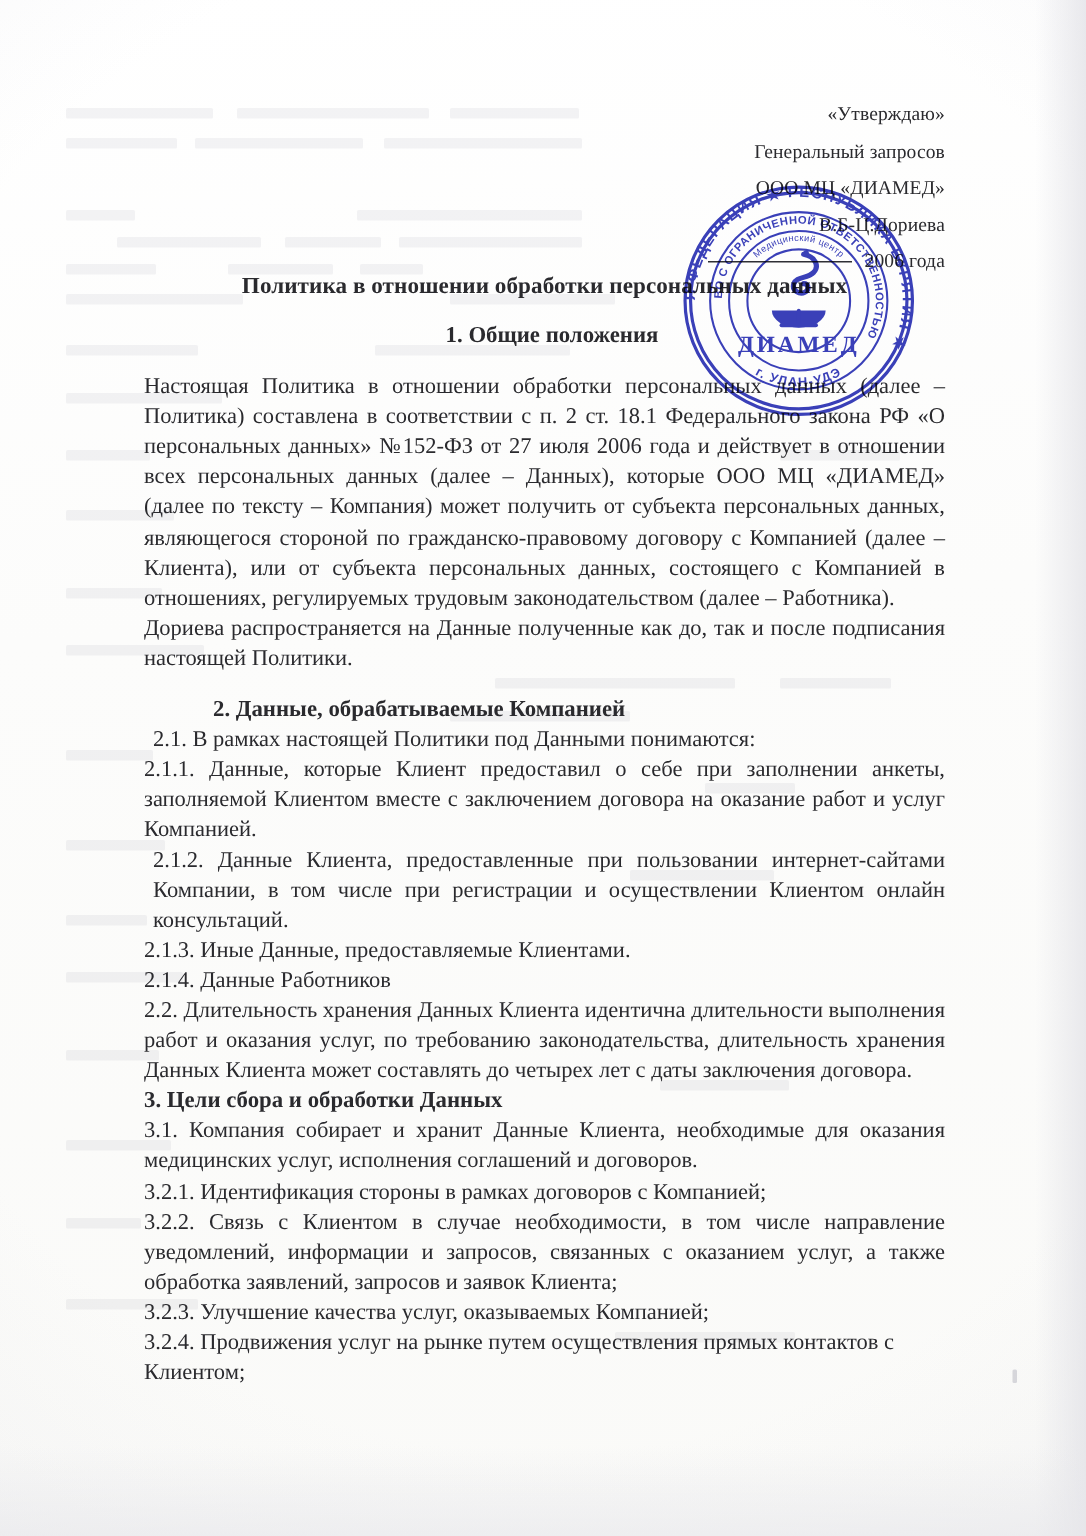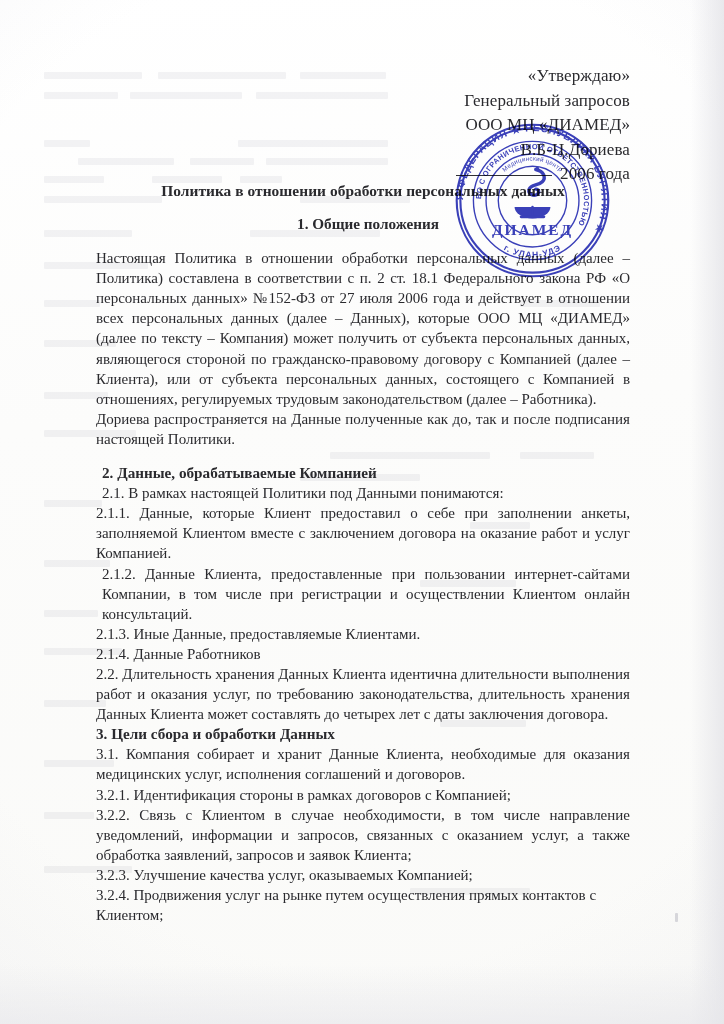--- a/index.html
+++ b/index.html
@@ -66,21 +66,21 @@
     width: 534px;
     height: 100%;
   }
 
   .approve-block {
     position: absolute;
     top: 64px;
     right: 0;
     width: 270px;
     text-align: right;
-    font-size: 17px;
+    font-size: 13px;
     line-height: 24.5px;
     letter-spacing: .1px;
     white-space: nowrap;
   }
   .approve-block div { position: relative; z-index: 3; }
   .date-row {
     display: inline-block;
   }
   .date-rule {
     display: inline-block;
@@ -117,21 +117,21 @@
   }
   p.para {
     margin: 0;
     text-align: justify;
     text-justify: inter-word;
     hyphens: none;
   }
   p.just-none { text-align: left; }
   .sp-1 { height: 14px; }
   .ind-10 { padding-left: 10px; text-align: center; }
-  .ind-6 { padding-left: 6px; }
+  .ind-6 { padding-left: 6px; margin-left: 40px; }
 
   
   .seal {
     position: absolute;
     left: 451px;
     top: 119px;
     width: 163px;
     height: 163px;
     z-index: 5;
     pointer-events: none;

